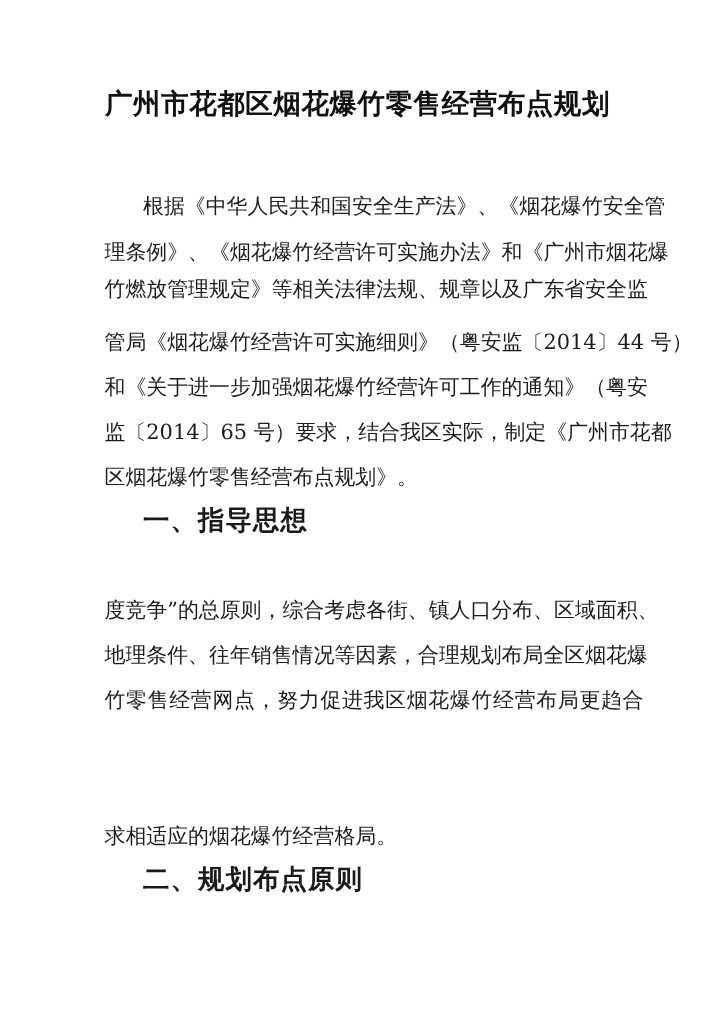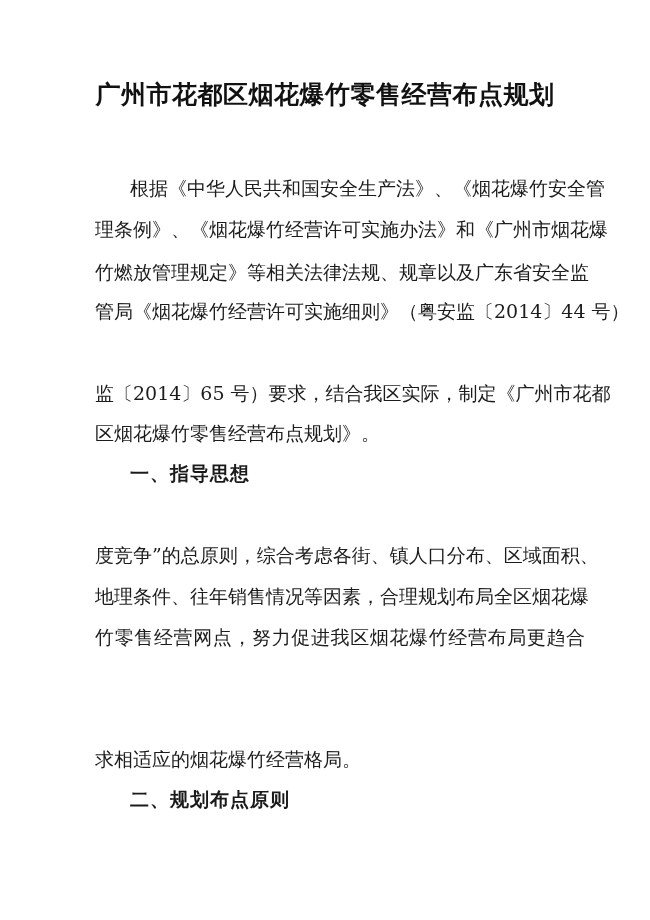--- a/index.html
+++ b/index.html
@@ -42,44 +42,44 @@
       text-align: justify;
       text-align-last: justify;
       color: #1c1c1c;
     }
     .line.indent {
       left: 130px;
       width: 455px;
     }
     .line.last {
       text-align-last: left;
-      font-family: Liberation Serif, serif;
     }
     .heading {
       position: absolute;
       left: 130px;
-      font-size: 19px;
+      font-size: 24px;
       line-height: 24px;
       font-weight: bold;
       color: #1a1a1a;
       font-family: Liberation Serif, serif;
       letter-spacing: 1px;
     }
   </style>
 </head>
 <body>
 
 <div class="page">
 
   <div class="title">广州市花都区烟花爆竹零售经营布点规划</div>
 
   <div class="line indent" style="top:176px">根据《中华人民共和国安全生产法》、《烟花爆竹安全管</div>
   <div class="line" style="top:217px">理条例》、《烟花爆竹经营许可实施办法》和《广州市烟花爆</div>
-  <div class="line" style="top:260px">竹燃放管理规定》等相关法律法规、规章以及广东省安全监</div>
+  <div class="line" style="top:251px">竹燃放管理规定》等相关法律法规、规章以及广东省安全监</div>
   <div class="line" style="top:299px">管局《烟花爆竹经营许可实施细则》（粤安监〔2014〕44 号）</div>
+  <div class="line" style="top:340px">和《关于进一步加强烟花爆竹经营许可工作的通知》（粤安</div>
   <div class="line" style="top:381px">监〔2014〕65 号）要求，结合我区实际，制定《广州市花都</div>
   <div class="line last" style="top:422px">区烟花爆竹零售经营布点规划》。</div>
 
   <div class="heading" style="top:462px">一、指导思想</div>
   <div class="line" style="top:543px">度竞争”的总原则，综合考虑各街、镇人口分布、区域面积、</div>
   <div class="line" style="top:584px">地理条件、往年销售情况等因素，合理规划布局全区烟花爆</div>
   <div class="line" style="top:625px">竹零售经营网点，努力促进我区烟花爆竹经营布局更趋合</div>
   <div class="line last" style="top:748px">求相适应的烟花爆竹经营格局。</div>
 
   <div class="heading" style="top:788px">二、规划布点原则</div>

